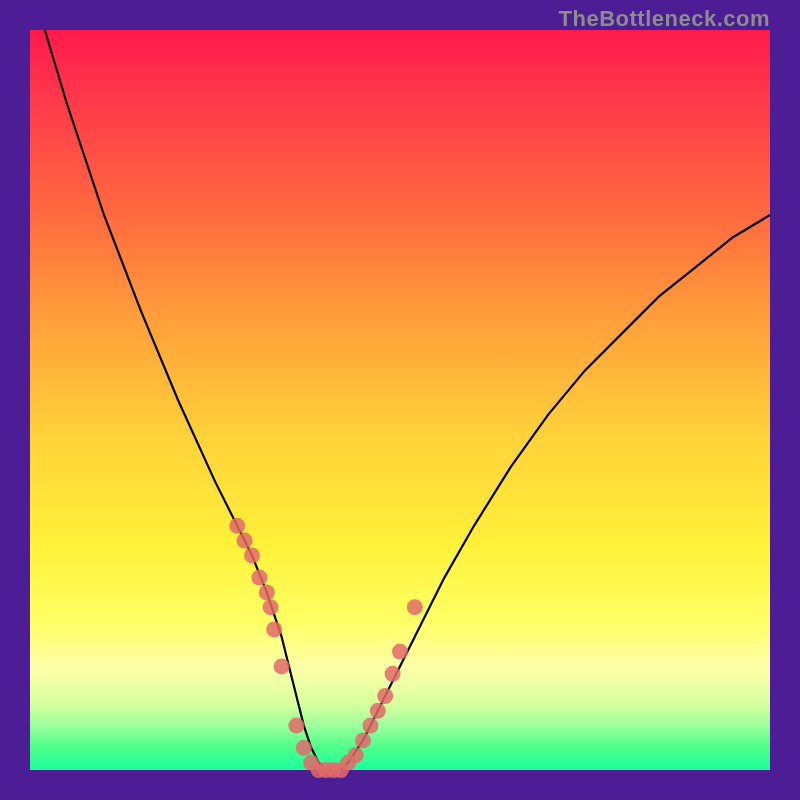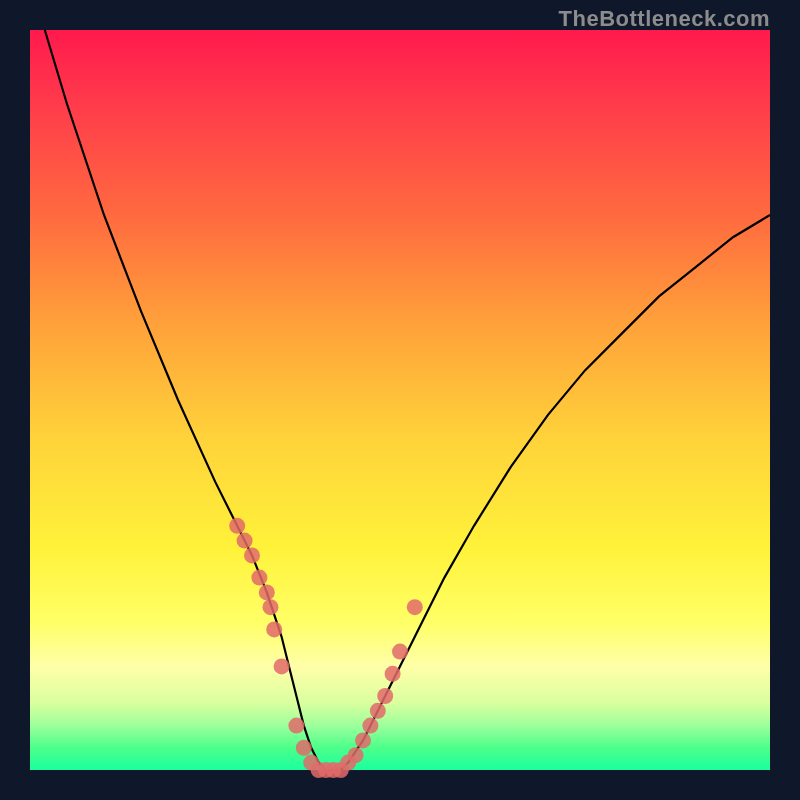--- a/index.html
+++ b/index.html
@@ -9,21 +9,21 @@
     height: 800px;
     background: #000;
     overflow: hidden;
   }
   .frame {
     position: absolute;
     left: 0;
     top: 0;
     width: 800px;
     height: 800px;
-    background: #0f172a;
+    background: #4c1d95;
   }
   .plot-area {
     position: absolute;
     left: 30px;
     top: 30px;
     width: 740px;
     height: 740px;
     background: linear-gradient(to bottom,
       #ff1a4d 0%,
       #ff3b4b 10%,

